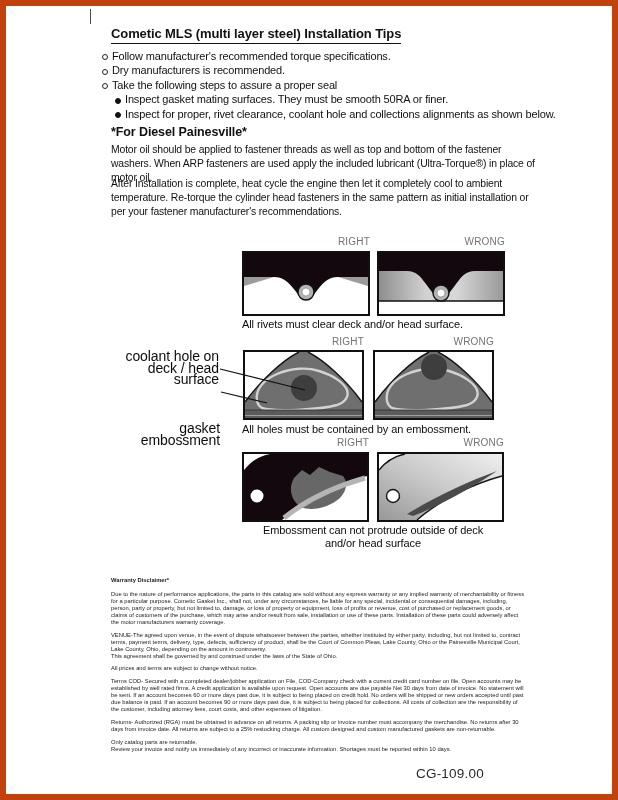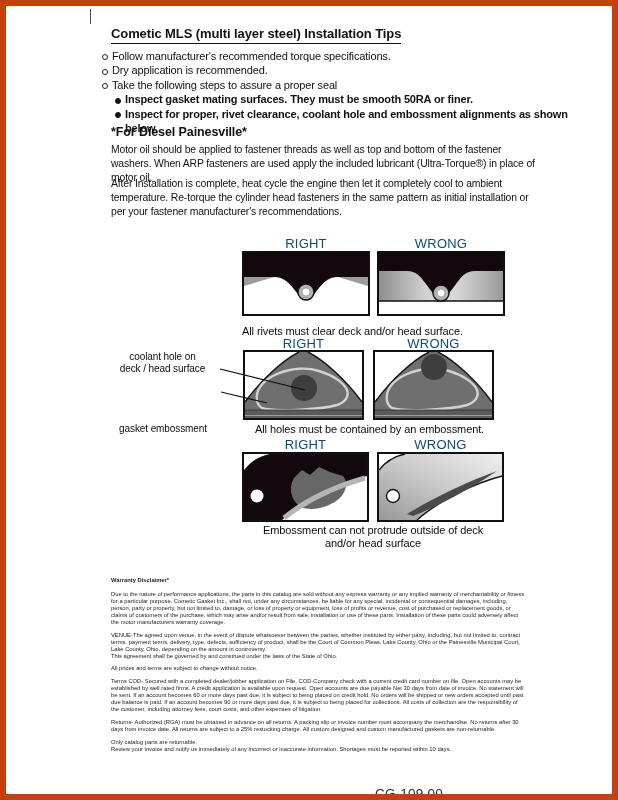--- a/index.html
+++ b/index.html
@@ -12,72 +12,72 @@
   
   .crop{left:84px;top:3px;width:1.3px;height:15px;background:#4a4a4a;}
   
   .title{
     left:105px;top:20px;font-size:13px;font-weight:bold;
     border-bottom:1.6px solid #111;padding-bottom:2px;letter-spacing:-0.1px;
   }
   
   .tips{left:96px;top:43px;width:470px;font-size:11px;line-height:14.4px;letter-spacing:-0.15px;}
   .b-row{display:flex;align-items:flex-start;}
-  .b-row.sub{margin-left:13px;font-weight:bold;}
+  .b-row.sub{margin-left:13px;}
   .marker{flex:0 0 auto;margin-top:5.2px;margin-right:4px;width:4px;height:4px;border-radius:50%;}
   .marker.hollow{border:1px solid #222;}
   .marker.filled{background:#111;border:1px solid #111;margin-top:5.6px;}
   
   .diesel-h{left:105px;top:119px;font-size:12.5px;font-weight:bold;letter-spacing:-0.1px;}
   .para{left:105px;width:424px;font-size:10.4px;line-height:14.2px;letter-spacing:-0.15px;}
   .p1{top:137px;}
   .p2{top:171px;}
   .note{top:205px;}
   
-  .rw-label{font-size:13px;color:#0c4a6e;text-align:center;letter-spacing:0.2px;}
+  .rw-label{font-size:10px;color:#737373;text-align:right;letter-spacing:0.2px;}
   .dbox{border:2px solid #101010;background:#fff;}
   .dbox svg{display:block;}
   .cap{font-size:11px;letter-spacing:-0.1px;color:#0d0d0d;white-space:pre-line;line-height:13px;}
-  .side-label{font-size:10px;line-height:11.5px;text-align:center;letter-spacing:-0.1px;white-space:pre-line;color:#0d0d0d;}
+  .side-label{font-size:14px;line-height:11.5px;text-align:right;letter-spacing:-0.1px;white-space:pre-line;color:#0d0d0d;}
   .leader{pointer-events:none;z-index:6;}
   
   .warranty{left:105px;top:571px;width:414px;font-size:5.8px;line-height:7.1px;color:#1c1c1c;letter-spacing:0;}
   .warranty .wh{font-weight:bold;margin:0 0 6.5px 0;}
   .warranty p{margin:0 0 5.5px 0;white-space:pre-line;}
-  .footer-code{left:369px;top:760px;font-size:13.5px;color:#2a2a2a;letter-spacing:0.2px;margin-top:20px;}
+  .footer-code{left:410px;top:760px;font-size:13.5px;color:#2a2a2a;letter-spacing:0.2px;}
 </style>
 </head>
 <body>
 
 <div id="page">
 
   <div class="abs crop"></div>
 
   <div class="abs title">Cometic MLS (multi layer steel) Installation Tips</div>
 
   <div class="abs tips">
     <div class="b-row">
       <span class="marker hollow"></span>
       <span>Follow manufacturer's recommended torque specifications.</span>
     </div>
     <div class="b-row">
       <span class="marker hollow"></span>
-      <span>Dry application is recommended.</span>
+      <span>Dry manufacturers is recommended.</span>
     </div>
     <div class="b-row">
       <span class="marker hollow"></span>
       <span>Take the following steps to assure a proper seal</span>
     </div>
     <div class="b-row sub">
       <span class="marker filled"></span>
       <span>Inspect gasket mating surfaces.  They must be smooth 50RA or finer.</span>
     </div>
     <div class="b-row sub">
       <span class="marker filled"></span>
-      <span>Inspect for proper, rivet clearance, coolant hole and embossment alignments as shown below.</span>
+      <span>Inspect for proper, rivet clearance, coolant hole and collections alignments as shown below.</span>
     </div>
   </div>
 
   <div class="abs diesel-h">*For Diesel Painesville*</div>
   <div class="abs para p1">Motor oil should be applied to fastener threads as well as top and bottom of the fastener washers. When ARP fasteners are used apply the included lubricant (Ultra-Torque®) in place of motor oil.</div>
   <div class="abs para p2">After Installation is complete, heat cycle the engine then let it completely cool to ambient temperature. Re-torque the cylinder head fasteners in the same pattern as initial installation or per your fastener manufacturer's recommendations.</div>
 
   <div class="abs rw-label" style="left:236px;top:230px;width:128px;">RIGHT</div>
   <div class="abs rw-label" style="left:371px;top:230px;width:128px;">WRONG</div>
 
@@ -104,21 +104,21 @@
       </defs>
       <rect x="0" y="0" width="124" height="61" fill="#ffffff"></rect>
       <rect x="0" y="18" width="124" height="30" fill="url(#g1w)"></rect>
       <path d="M0,0 H124 V18 H96 C87,18 83,23 77,31 C70,40 69,44 62,44 C55,44 54,40 47,31 C41,23 37,18 28,18 H0 Z" fill="#14080f"></path>
       <line x1="0" y1="48" x2="124" y2="48" stroke="#111" stroke-width="1.6"></line>
       <circle cx="62" cy="40" r="8" fill="#b3b3b3" stroke="#111" stroke-width="1.4"></circle>
       <circle cx="62" cy="40" r="4" fill="#ffffff" stroke="#7a7a7a" stroke-width="0.6"></circle>
     </svg>
   </div>
 
-  <div class="abs cap" style="left:236px;top:319px;text-align:right;">All rivets must clear deck and/or head surface.</div>
+  <div class="abs cap" style="left:236px;top:312px;text-align:right;">All rivets must clear deck and/or head surface.</div>
 
   <div class="abs rw-label" style="left:237px;top:330px;width:121px;">RIGHT</div>
   <div class="abs rw-label" style="left:367px;top:330px;width:121px;">WRONG</div>
 
   <div class="abs side-label" style="left:100px;top:345px;width:113px;">coolant hole on
 deck / head surface</div>
   <div class="abs side-label" style="left:100px;top:377px;width:114px;margin-top:40px;">gasket embossment</div>
 
   <svg class="abs leader" style="left:205px;top:340px;" width="130" height="70" viewBox="0 0 130 70">
     <line x1="9" y1="23" x2="94" y2="44" stroke="#111" stroke-width="1.2"></line>
@@ -148,21 +148,21 @@
       <path d="M54,0 C38,8 16,28 0,50" fill="none" stroke="#141414" stroke-width="1.4"></path>
       <path d="M63,0 C79,8 101,28 117,50" fill="none" stroke="#141414" stroke-width="1.4"></path>
       <path d="M12,49 C10,38 18,28 32,22 C46,16 62,15 74,19 C88,23 99,31 102,38 C104,44 101,50 92,53 C74,58 28,60 17,56 C13,54 13,52 12,49 Z" fill="none" stroke="#d2d2d2" stroke-width="2.4"></path>
       <circle cx="59" cy="15" r="13" fill="#3e3e3e"></circle>
       <rect x="0" y="58" width="117" height="8" fill="#5b5b5b"></rect>
       <line x1="0" y1="58" x2="117" y2="58" stroke="#2e2e2e" stroke-width="0.8"></line>
       <line x1="0" y1="63.5" x2="117" y2="63.5" stroke="#9e9e9e" stroke-width="1"></line>
     </svg>
   </div>
 
-  <div class="abs cap" style="left:249px;top:417px;">All holes must be contained by an embossment.</div>
+  <div class="abs cap" style="left:236px;top:417px;">All holes must be contained by an embossment.</div>
 
   <div class="abs rw-label" style="left:236px;top:431px;width:127px;">RIGHT</div>
   <div class="abs rw-label" style="left:371px;top:431px;width:127px;">WRONG</div>
 
   <div class="abs dbox" style="left:236px;top:446px;">
     <svg width="123" height="66" viewBox="0 0 123 66">
       <rect x="0" y="0" width="123" height="66" fill="#ffffff"></rect>
       <path d="M0,16 C8,6 16,2 26,0 H123 V22 C94,30 62,45 38,66 H0 Z" fill="#14080f"></path>
       <path d="M50,24 L58,16 L66,21 L75,13 L86,18 L99,22 C104,28 103,36 96,44 C86,53 68,58 57,53 C47,47 44,34 50,24 Z" fill="#676767"></path>
       <path d="M121,24 C93,32 62,46 40,64" fill="none" stroke="#b5b5b5" stroke-width="5"></path>

